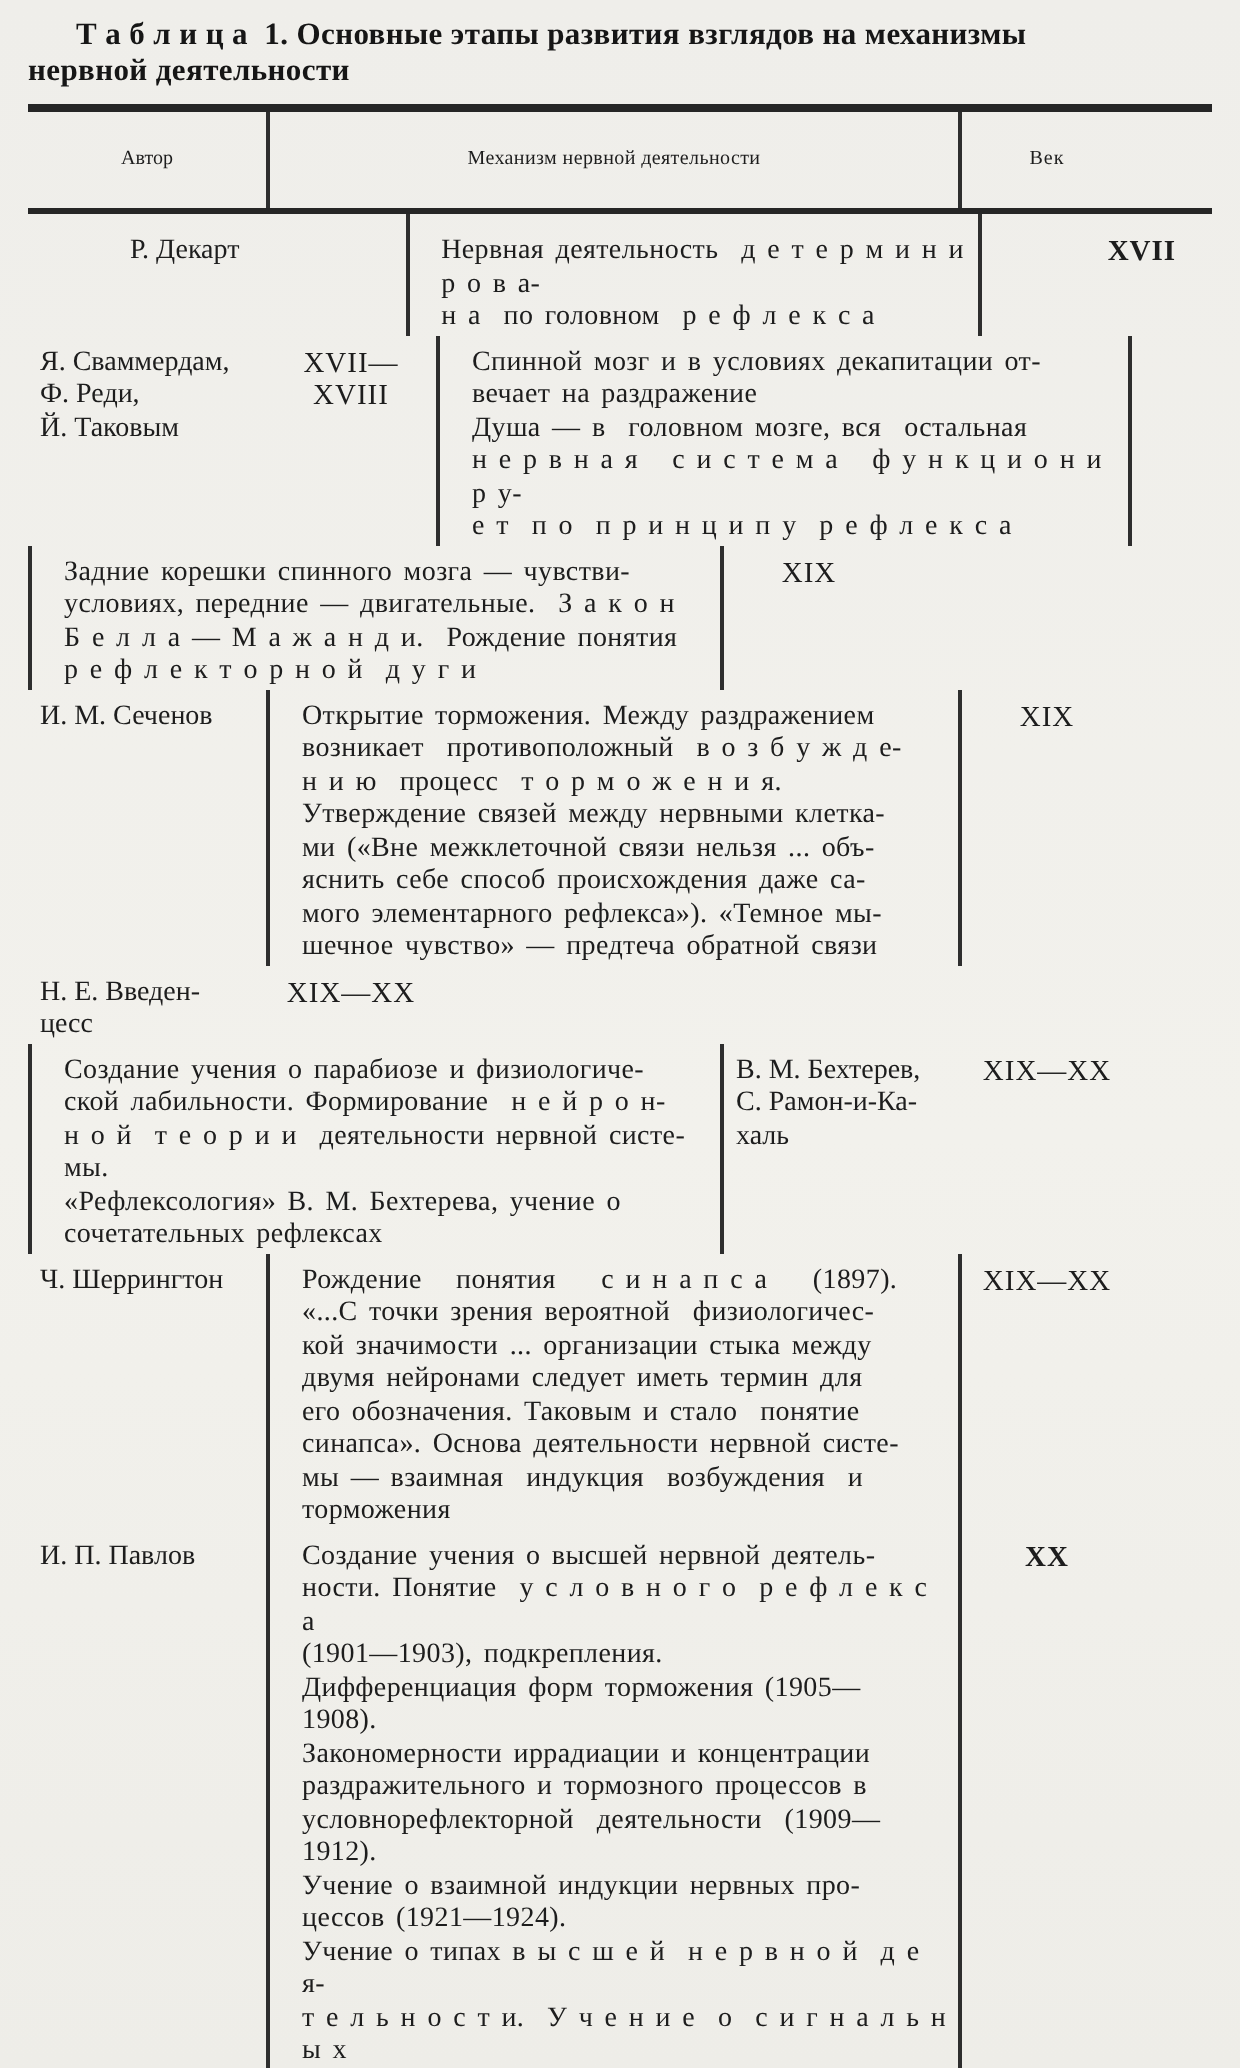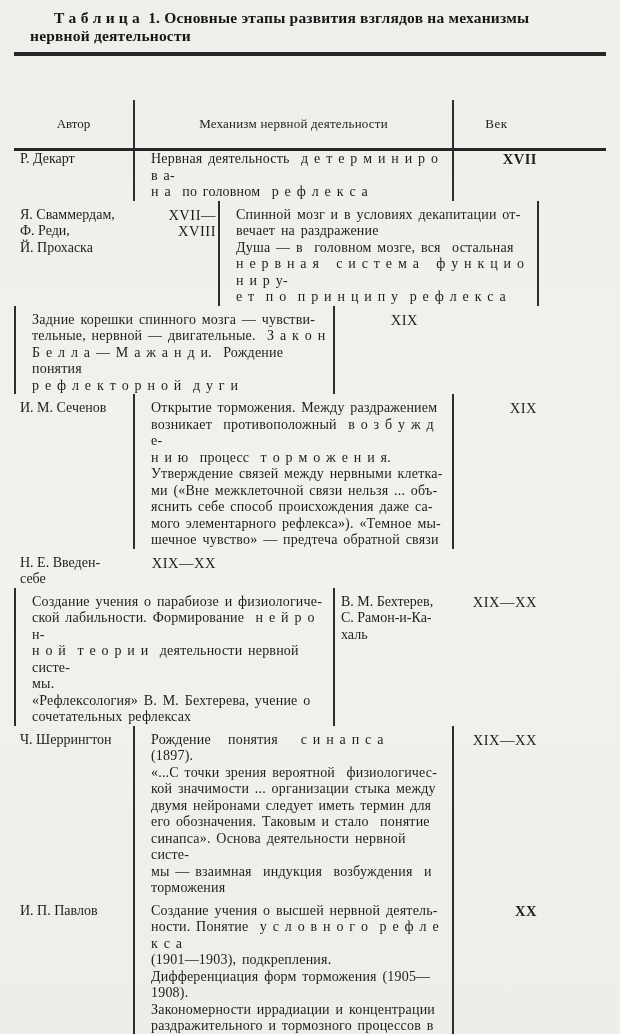--- a/index.html
+++ b/index.html
@@ -14,41 +14,40 @@
   .title{
     font-weight:bold;
     font-size:15.5px;
     line-height:18px;
     letter-spacing:0.2px;
     white-space:pre-wrap;
     text-indent:24px;
     color:#161616;
     margin-bottom:7px;
     width:588px;
-    margin-left:16px;
   }
   .table{width:592px;border-top:4px solid #262626;}
   .thead{display:flex;border-bottom:3px solid #262626;}
   .row{display:flex;}
   .cell{box-sizing:border-box;white-space:pre-wrap;}
   .c-author{width:119px;padding:6px 2px 0 6px;font-size:14px;line-height:16.5px;}
   .c-mech{
-    width:321px;
+    width:348px;
     border-left:2px solid #2e2e2e;border-right:2px solid #2e2e2e;
     padding:6px 4px 0 16px;
     font-size:14px;line-height:16.5px;
     letter-spacing:0.2px;word-spacing:2px;
   }
-  .c-century{width:85px;padding:6px 2px 0 2px;text-align:right;font-size:14.5px;line-height:16.5px;letter-spacing:0.5px;}
+  .c-century{width:85px;padding:6px 2px 0 2px;text-align:center;font-size:14.5px;line-height:16.5px;letter-spacing:0.5px;}
   .hcell{display:flex;align-items:center;justify-content:center;text-align:left;
-         min-height:48px;padding-top:0;padding-bottom:0;font-size:13px;line-height:16px;margin-top:44px;}
+         min-height:48px;padding-top:0;padding-bottom:0;font-size:10px;line-height:16px;}
   .thead .c-author{padding:0 4px;}
   .thead .c-mech{padding:0 10px;word-spacing:normal;}
   .thead .c-century{padding:0 18px;}
-  .row:first-child .cell{padding-top:0;}
+  .row:first-child .cell{padding-top:11px;margin-left:45px;}
   .row:last-child .cell{padding-bottom:16px;}
   .bold{font-weight:bold;}
   .pagenum{
     margin:5px 0 0 2px;
     font-weight:bold;font-style:italic;
     font-size:15px;color:#222;
   }
 </style>
 </head>
 <body>
@@ -68,54 +67,54 @@
   <div class="row">
     <div class="cell c-author">Р. Декарт</div>
     <div class="cell c-mech">Нервная деятельность  д е т е р м и н и р о в а-
 н а  по головном  р е ф л е к с а</div>
     <div class="cell c-century bold">XVII</div>
   </div>
 
   <div class="row">
     <div class="cell c-author">Я. Сваммердам,
 Ф. Реди,
-Й. Прохаска</div>
+Й. Таковым</div>
     <div class="cell c-century">XVII—
 XVIII</div>
     <div class="cell c-mech">Спинной мозг и в условиях декапитации от-
 вечает на раздражение
 Душа — в  головном мозге, вся  остальная
 н е р в н а я   с и с т е м а   ф у н к ц и о н и р у-
 е т  п о  п р и н ц и п у  р е ф л е к с а</div>
   </div>
 
   <div class="row">
     <div class="cell c-mech">Задние корешки спинного мозга — чувстви-
-тельные, нервной — двигательные.  З а к о н
+условиях, передние — двигательные.  З а к о н
 Б е л л а — М а ж а н д и.  Рождение понятия
 р е ф л е к т о р н о й  д у г и</div>
     <div class="cell c-century">XIX</div>
   </div>
 
   <div class="row">
     <div class="cell c-author">И. М. Сеченов</div>
     <div class="cell c-mech">Открытие торможения. Между раздражением
 возникает  противоположный  в о з б у ж д е-
 н и ю  процесс  т о р м о ж е н и я.
 Утверждение связей между нервными клетка-
 ми («Вне межклеточной связи нельзя ... объ-
 яснить себе способ происхождения даже са-
 мого элементарного рефлекса»). «Темное мы-
 шечное чувство» — предтеча обратной связи</div>
     <div class="cell c-century">XIX</div>
   </div>
 
   <div class="row">
     <div class="cell c-author">Н. Е. Введен-
-себе</div>
+цесс</div>
     <div class="cell c-century">XIX—XX</div>
   </div>
 
   <div class="row">
     <div class="cell c-mech">Создание учения о парабиозе и физиологиче-
 ской лабильности. Формирование  н е й р о н-
 н о й  т е о р и и  деятельности нервной систе-
 мы.
 «Рефлексология» В. М. Бехтерева, учение о
 сочетательных рефлексах</div>

